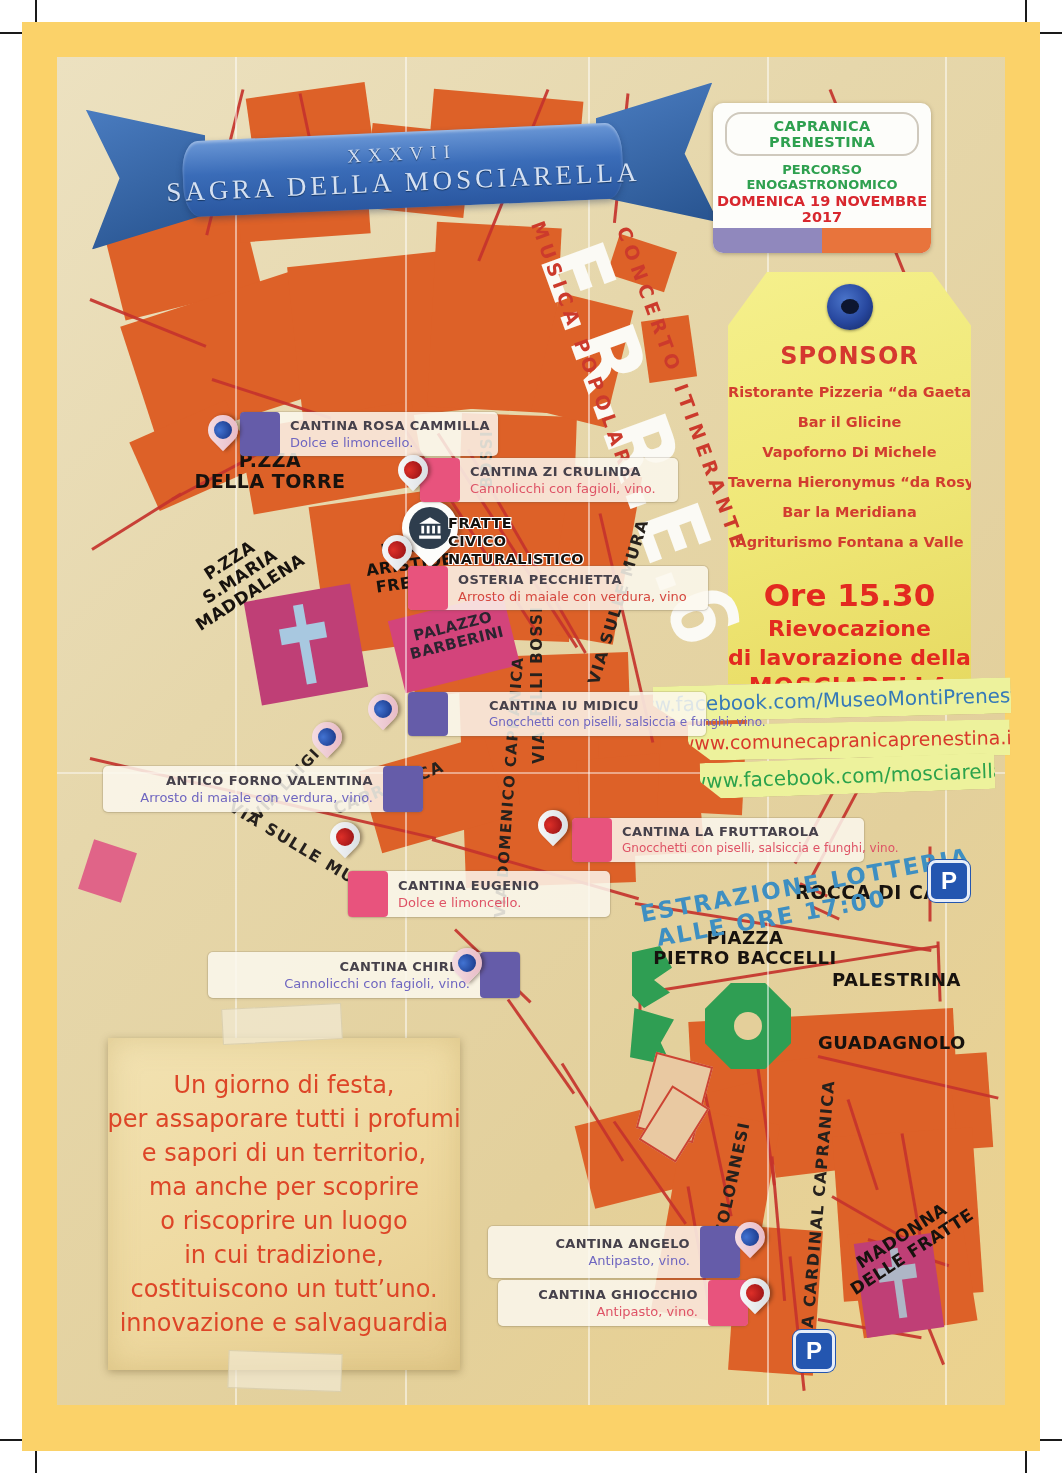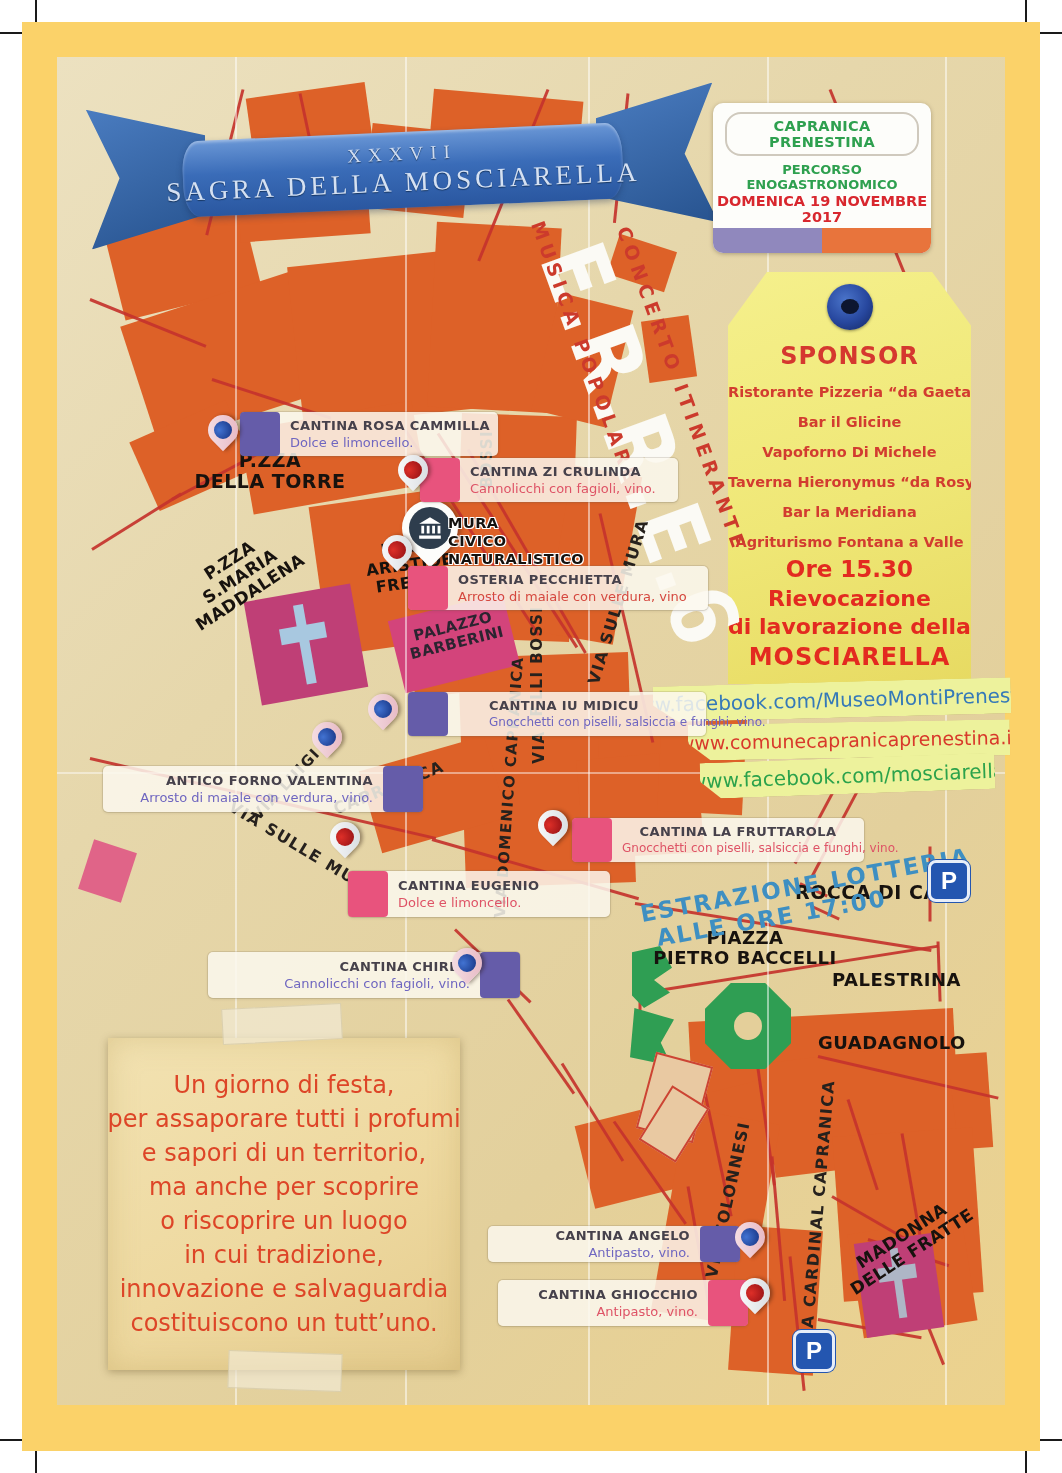--- a/index.html
+++ b/index.html
@@ -87,21 +87,21 @@
        clip-path:polygon(0 13%,16% 0,84% 0,100% 13%,100% 100%,0 100%);
        box-shadow:0 2px 6px rgba(80,60,20,.3);text-align:center;}
   #grommet{position:absolute;left:99px;top:12px;width:46px;height:46px;border-radius:50%;
        background:radial-gradient(circle at 40% 35%,#4a74ca 0%,#27479e 55%,#13255e 100%);
        box-shadow:0 1px 3px rgba(0,0,0,.4);}
   #grommet::after{content:"";position:absolute;left:14px;top:15px;width:18px;height:15px;border-radius:50%;
        background:#0d1630;}
   #tag .sp-title{margin-top:70px;font-size:24px;font-weight:bold;color:#d5382f;letter-spacing:1px;}
   #tag .sp-item{margin-top:14px;font-size:14.5px;font-weight:bold;color:#d23c30;white-space:nowrap;}
   #tag .ev{font-weight:bold;color:#e32a20;line-height:1.3;}
-  #tag .ev0{margin-top:5px;font-size:23px;}
+  #tag .ev0{margin-top:25px;font-size:31px;}
   #tag .ev1{font-size:22px;}
   #tag .ev4{font-size:24px;letter-spacing:1px;}
   
   .linkrib{position:absolute;height:36px;background:#edf29c;display:flex;align-items:center;
        justify-content:center;box-shadow:0 2px 4px rgba(80,70,20,.3);
        clip-path:polygon(0 0,100% 0,100% 100%,7% 100%,0 52%);
        font-size:20px;white-space:nowrap;}
   
   .diag{position:absolute;transform-origin:50% 50%;white-space:nowrap;}
   #erre{font-weight:bold;font-size:78px;color:#fbfaf5;letter-spacing:2px;transform:rotate(70deg) scaleY(1.15);}
@@ -342,21 +342,21 @@
 <div class="lotto" style="left:655px;top:905px;"><span>ALLE ORE 17:00</span></div>
 
 <div id="museum-pin">
   <div class="inner">
     <svg width="26" height="26" viewBox="0 0 24 24">
         <path fill="#ffffff" d="M12 2 2 8h20L12 2zM4 10v7h2.6v-7H4zm5 0v7h2.6v-7H9zm5 0v7h2.6v-7H14zm5 0v7h2.6v-7H19zM2 19h20v3H2z"></path>
       </svg>
   </div>
 </div>
 <div class="mus-label">
-  <div>MURA</div>
+  <div>FRATTE</div>
   <div>CIVICO</div>
   <div>NATURALISTICO</div>
 </div>
 
 <div class="stop blu" style="left:240px;top:412px;width:258px;height:44px;">
   <div class="sw blu"></div>
   <div class="tx">
       <div class="nm">CANTINA ROSA CAMMILLA</div>
       <div class="ds">Dolce e limoncello.</div>
     </div>
@@ -382,42 +382,42 @@
       <div class="ds" style="font-size:12px;">Gnocchetti con piselli, salsiccia e funghi, vino.</div>
     </div>
 </div>
 <div class="stop blu right" style="left:103px;top:766px;width:320px;height:46px;">
   <div class="tx">
       <div class="nm">ANTICO FORNO VALENTINA</div>
       <div class="ds">Arrosto di maiale con verdura, vino.</div>
     </div>
   <div class="sw blu"></div>
 </div>
-<div class="stop rosso" style="left:572px;top:818px;width:292px;height:44px;text-align:center;">
+<div class="stop rosso" style="left:572px;top:818px;width:292px;height:44px;">
   <div class="sw rosso"></div>
   <div class="tx">
       <div class="nm">CANTINA LA FRUTTAROLA</div>
       <div class="ds" style="font-size:12px;">Gnocchetti con piselli, salsiccia e funghi, vino.</div>
     </div>
 </div>
 <div class="stop rosso" style="left:348px;top:871px;width:262px;height:46px;">
   <div class="sw rosso"></div>
   <div class="tx">
       <div class="nm">CANTINA EUGENIO</div>
       <div class="ds">Dolce e limoncello.</div>
     </div>
 </div>
 <div class="stop blu right" style="left:208px;top:952px;width:312px;height:46px;">
   <div class="tx">
       <div class="nm">CANTINA CHIRBA</div>
       <div class="ds">Cannolicchi con fagioli, vino.</div>
     </div>
   <div class="sw blu"></div>
 </div>
-<div class="stop blu right" style="left:488px;top:1226px;width:252px;height:36px;">
+<div class="stop blu right" style="left:488px;top:1226px;width:252px;height:52px;">
   <div class="tx">
       <div class="nm">CANTINA ANGELO</div>
       <div class="ds">Antipasto, vino.</div>
     </div>
   <div class="sw blu"></div>
 </div>
 <div class="stop rosso right" style="left:498px;top:1280px;width:250px;height:46px;">
   <div class="tx">
       <div class="nm">CANTINA GHIOCCHIO</div>
       <div class="ds">Antipasto, vino.</div>
@@ -443,17 +443,17 @@
     <span>P</span>
   </div>
 
 <div id="note">
   <div>Un giorno di festa,</div>
   <div>per assaporare tutti i profumi</div>
   <div>e sapori di un territorio,</div>
   <div>ma anche per scoprire</div>
   <div>o riscoprire un luogo</div>
   <div>in cui tradizione,</div>
+  <div>costituiscono un tutt’uno.</div>
   <div>innovazione e salvaguardia</div>
-  <div>costituiscono un tutt’uno.</div>
 </div>
 <div class="tape" style="left:222px;top:1006px;width:118px;height:34px;transform:rotate(-3deg);"></div>
 <div class="tape" style="left:228px;top:1352px;width:112px;height:36px;transform:rotate(2deg);"></div>
 
 </body></html>

